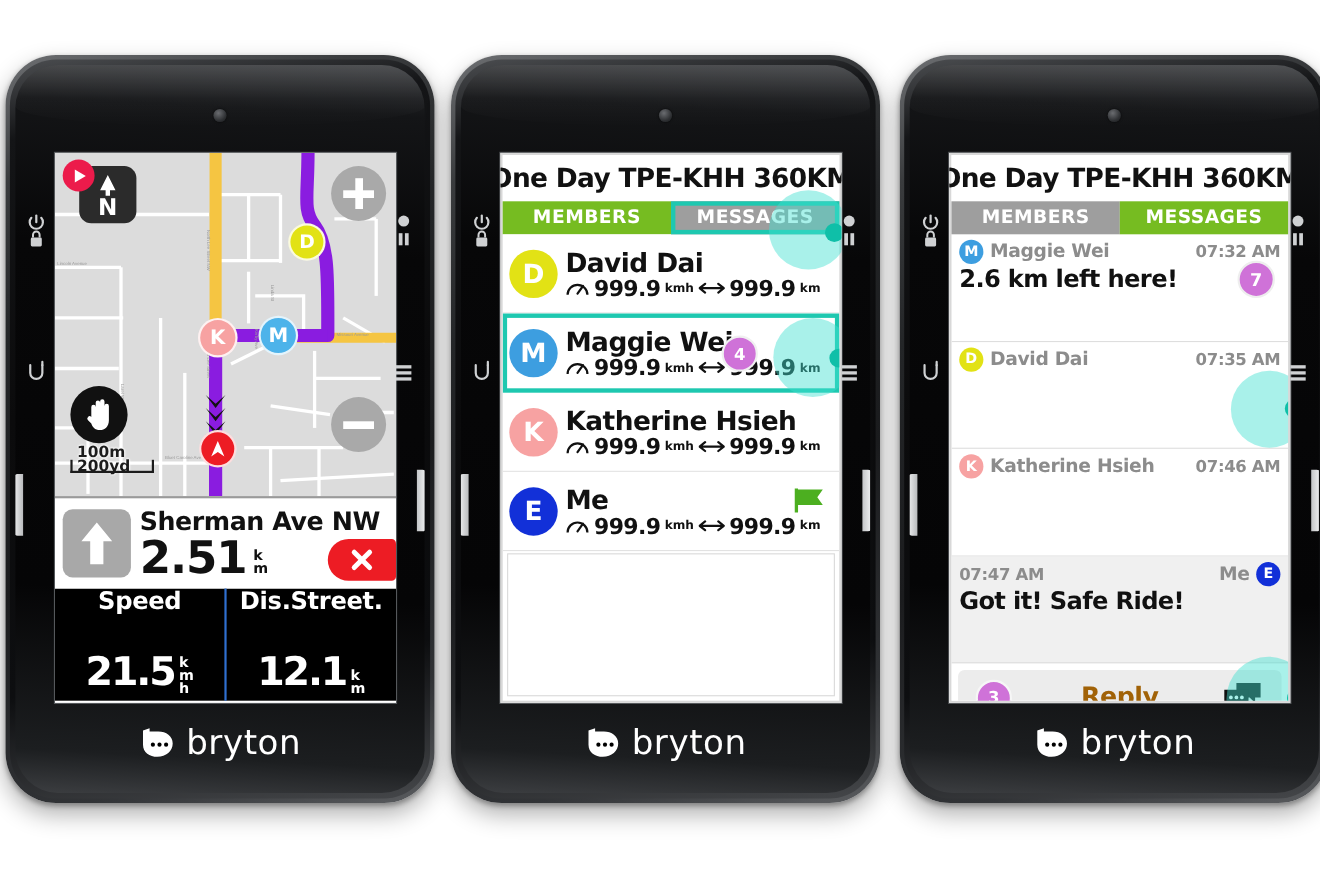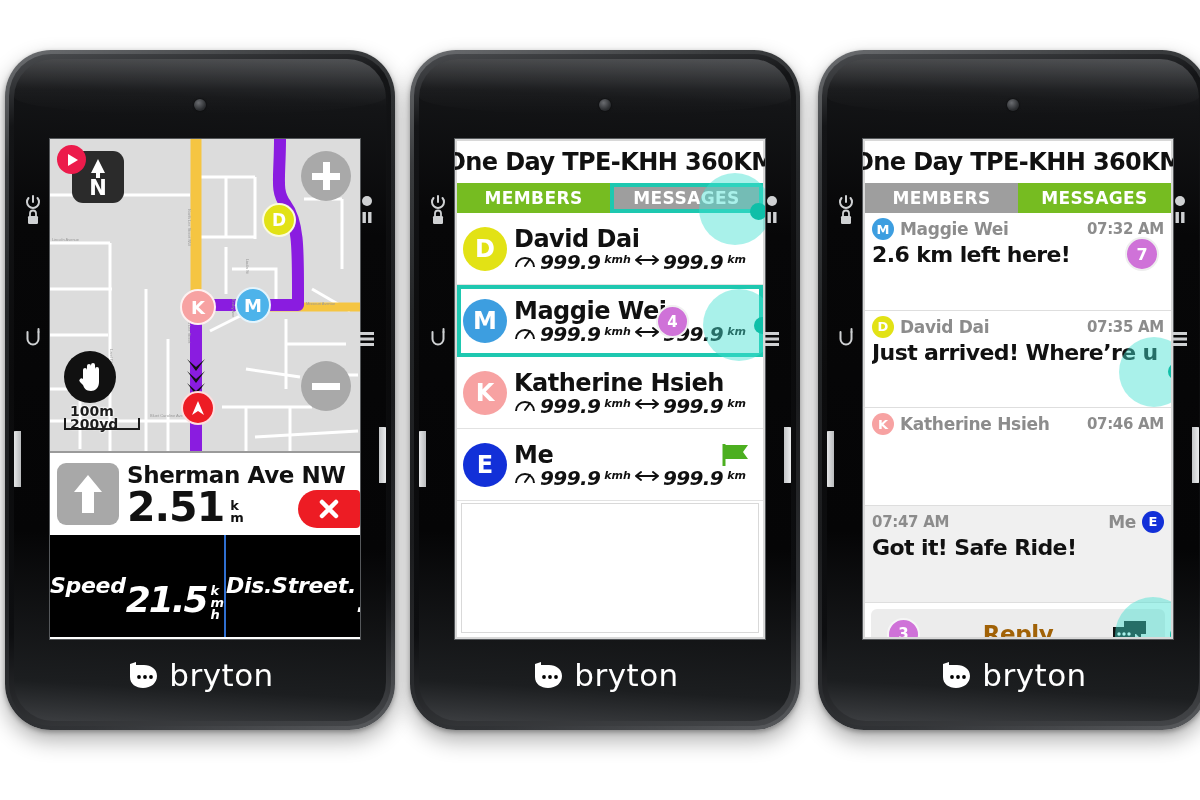--- a/index.html
+++ b/index.html
@@ -142,22 +142,22 @@
     font-family:"DejaVu Sans", sans-serif;font-weight:bold;font-size:13px;color:#111;
     line-height:12px;margin-left:6px;margin-bottom:2px;
   }
   .xbtn{
     position:absolute;right:0;bottom:-2px;width:62px;height:38px;background:#ed1c24;
     border-radius:19px 4px 4px 19px;display:flex;align-items:center;justify-content:center;
   }
 
   
   .fields{height:102px;background:#000;display:flex;}
-  .field{flex:1;display:flex;flex-direction:row;align-items:center;justify-content:center;
-    position:relative;font-style:italic;}
+  .field{flex:1;display:flex;flex-direction:column;align-items:center;justify-content:center;
+    position:relative;}
   .field + .field{border-left:2px solid #2f6fd0;}
   .flabel{
     color:#fff;font-family:"DejaVu Sans", sans-serif;font-weight:bold;font-size:22px;
     line-height:24px;letter-spacing:-.3px;
   }
   .fvalwrap{display:flex;align-items:flex-end;}
   .fval{
     color:#fff;font-family:"DejaVu Sans", sans-serif;font-weight:bold;font-size:36px;
     line-height:48px;letter-spacing:-2px;margin-top:28px;
   }
@@ -193,21 +193,21 @@
   .avatar{
     width:44px;height:44px;border-radius:50%;flex:none;display:flex;align-items:center;
     justify-content:center;color:#fff;font-family:"DejaVu Sans", sans-serif;font-weight:bold;
     font-size:24px;margin-right:7px;
   }
   .memmain{flex:1;min-width:0;}
   .memname{
     font-family:"DejaVu Sans", sans-serif;font-weight:bold;font-size:24px;color:#111;
     line-height:26px;letter-spacing:-.5px;
   }
-  .memstats{display:flex;align-items:flex-start;gap:4px;font-style:italic;}
+  .memstats{display:flex;align-items:center;gap:4px;}
   .statnum{
     font-family:"DejaVu Sans", sans-serif;font-weight:bold;font-size:20px;color:#111;
     line-height:20px;letter-spacing:-.6px;
   }
   .statunit{
     font-family:"DejaVu Sans", sans-serif;font-weight:bold;font-size:11px;color:#111;
     line-height:15px;
   }
   .badge{
     width:29px;height:29px;border-radius:50%;background:#cf72d8;border:2px solid #f0f0f0;
@@ -729,21 +729,20 @@
             </div>
 
             <div class="msgitem" style="height:23%;">
               <div class="msghead">
                 <div class="msgav" style="background:#e2e215;">
                   <span>D</span>
                 </div>
                 <span class="msgname">David Dai</span>
                 <span class="msgtime">07:35 AM</span>
               </div>
-              <div class="msgbody">Just arrived! Where’re u</div>
               <div class="touch" style="right:-18px;top:26px;width:70px;height:70px;"></div>
               <div class="touchdot" style="right:-14px;top:52px;"></div>
             </div>
 
             <div class="msgitem" style="height:23%;">
               <div class="msghead">
                 <div class="msgav" style="background:#f7a2a2;">
                   <span>K</span>
                 </div>
                 <span class="msgname">Katherine Hsieh</span>

